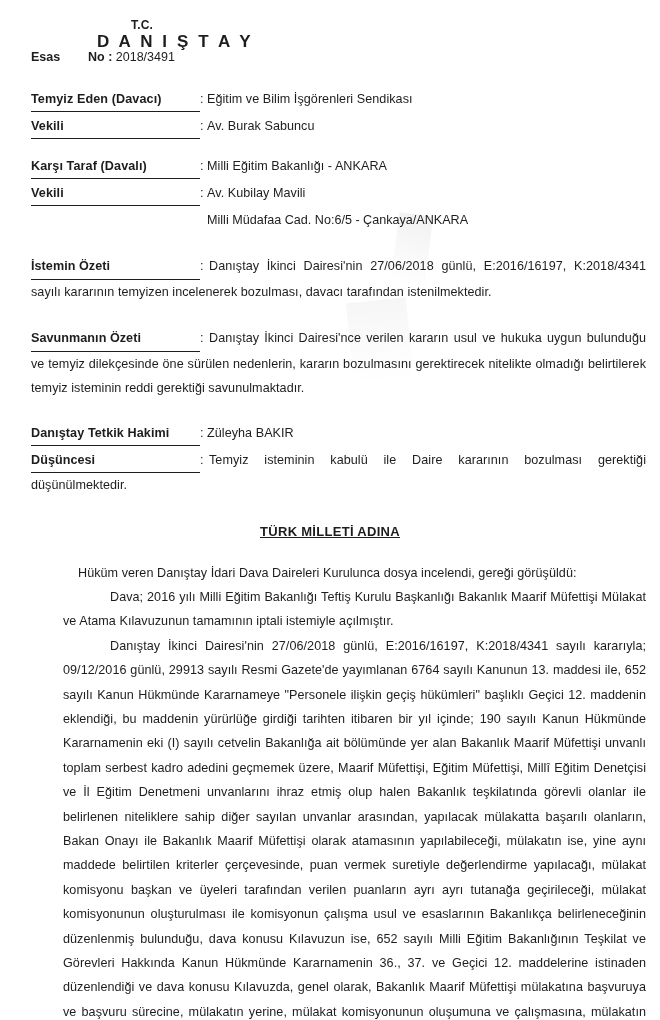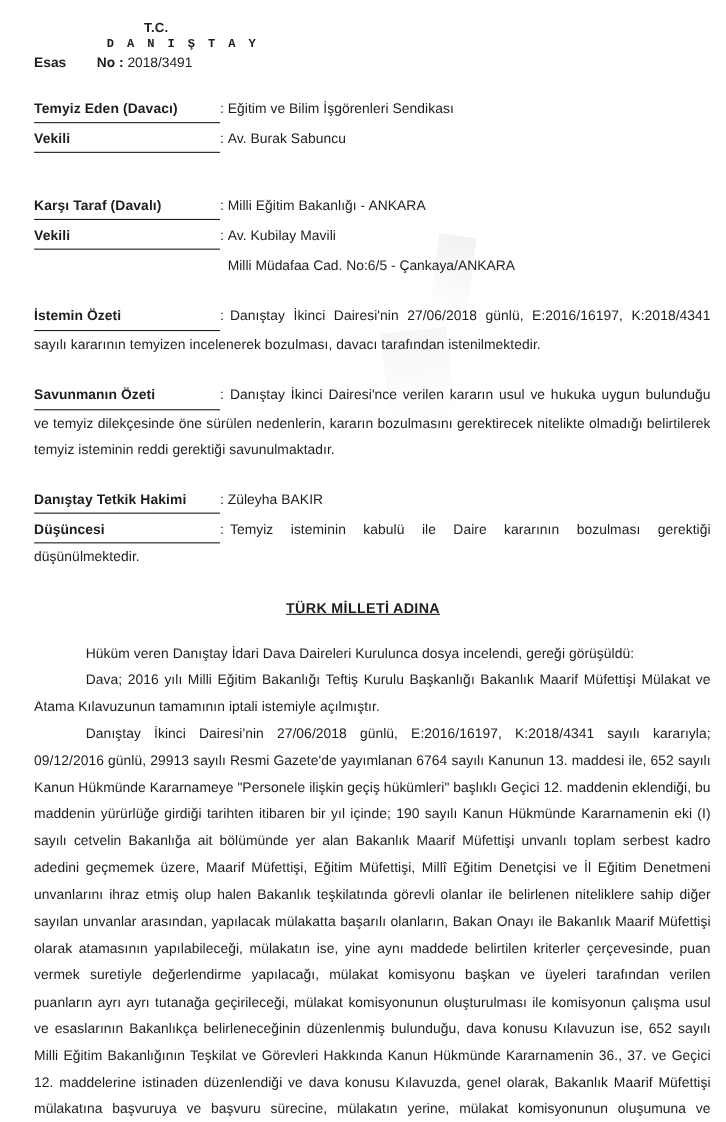--- a/index.html
+++ b/index.html
@@ -36,22 +36,21 @@
     white-space: pre;
   }
   .mast-tc {
     text-align: left;
     padding-left: 100px;
     font-size: 12px;
   }
   .mast-danistay {
     padding-left: 66px;
     letter-spacing: 2.6px;
-    font-size: 11px;
-    font-family: Liberation Mono, monospace;
+    font-size: 17px;
   }
   .mast-kurul {
     padding-left: 0px;
     font-size: 13px;
     letter-spacing: 0.1px;
   }
   .mast-row {
     font-size: 12.5px;
     line-height: 16px;
     white-space: pre;
@@ -97,21 +96,21 @@
     text-align: left;
   }
   .field-value {
     flex: 1 1 auto;
     font-size: 12.6px;
     line-height: 24px;
     text-align: justify;
     letter-spacing: 0.05px;
   }
 
-  .field.gap-top { margin-top: 36px; }
+  .field.gap-top { margin-top: 15px; }
 
   .subvalue {
     padding-left: 207px;
     font-size: 12.6px;
     line-height: 24px;
     margin-top: 1px;
   }
 
   
   .field-block {
@@ -158,21 +157,21 @@
   }
   .para {
     font-size: 12.6px;
     line-height: 24.4px;
     text-align: justify;
     text-justify: inter-word;
     text-indent: 47px;
     letter-spacing: 0.05px;
     margin: 0;
   }
-  .para + .para { margin-top: 0px; }
+  .para + .para { margin-top: 0px; margin-left: 32px; }
   .para.last { text-align: justify; }
   .para.last::after {
     content: "";
     display: inline-block;
     width: 100%;
   }
 
   
   .scan-streak {
     position: absolute;

